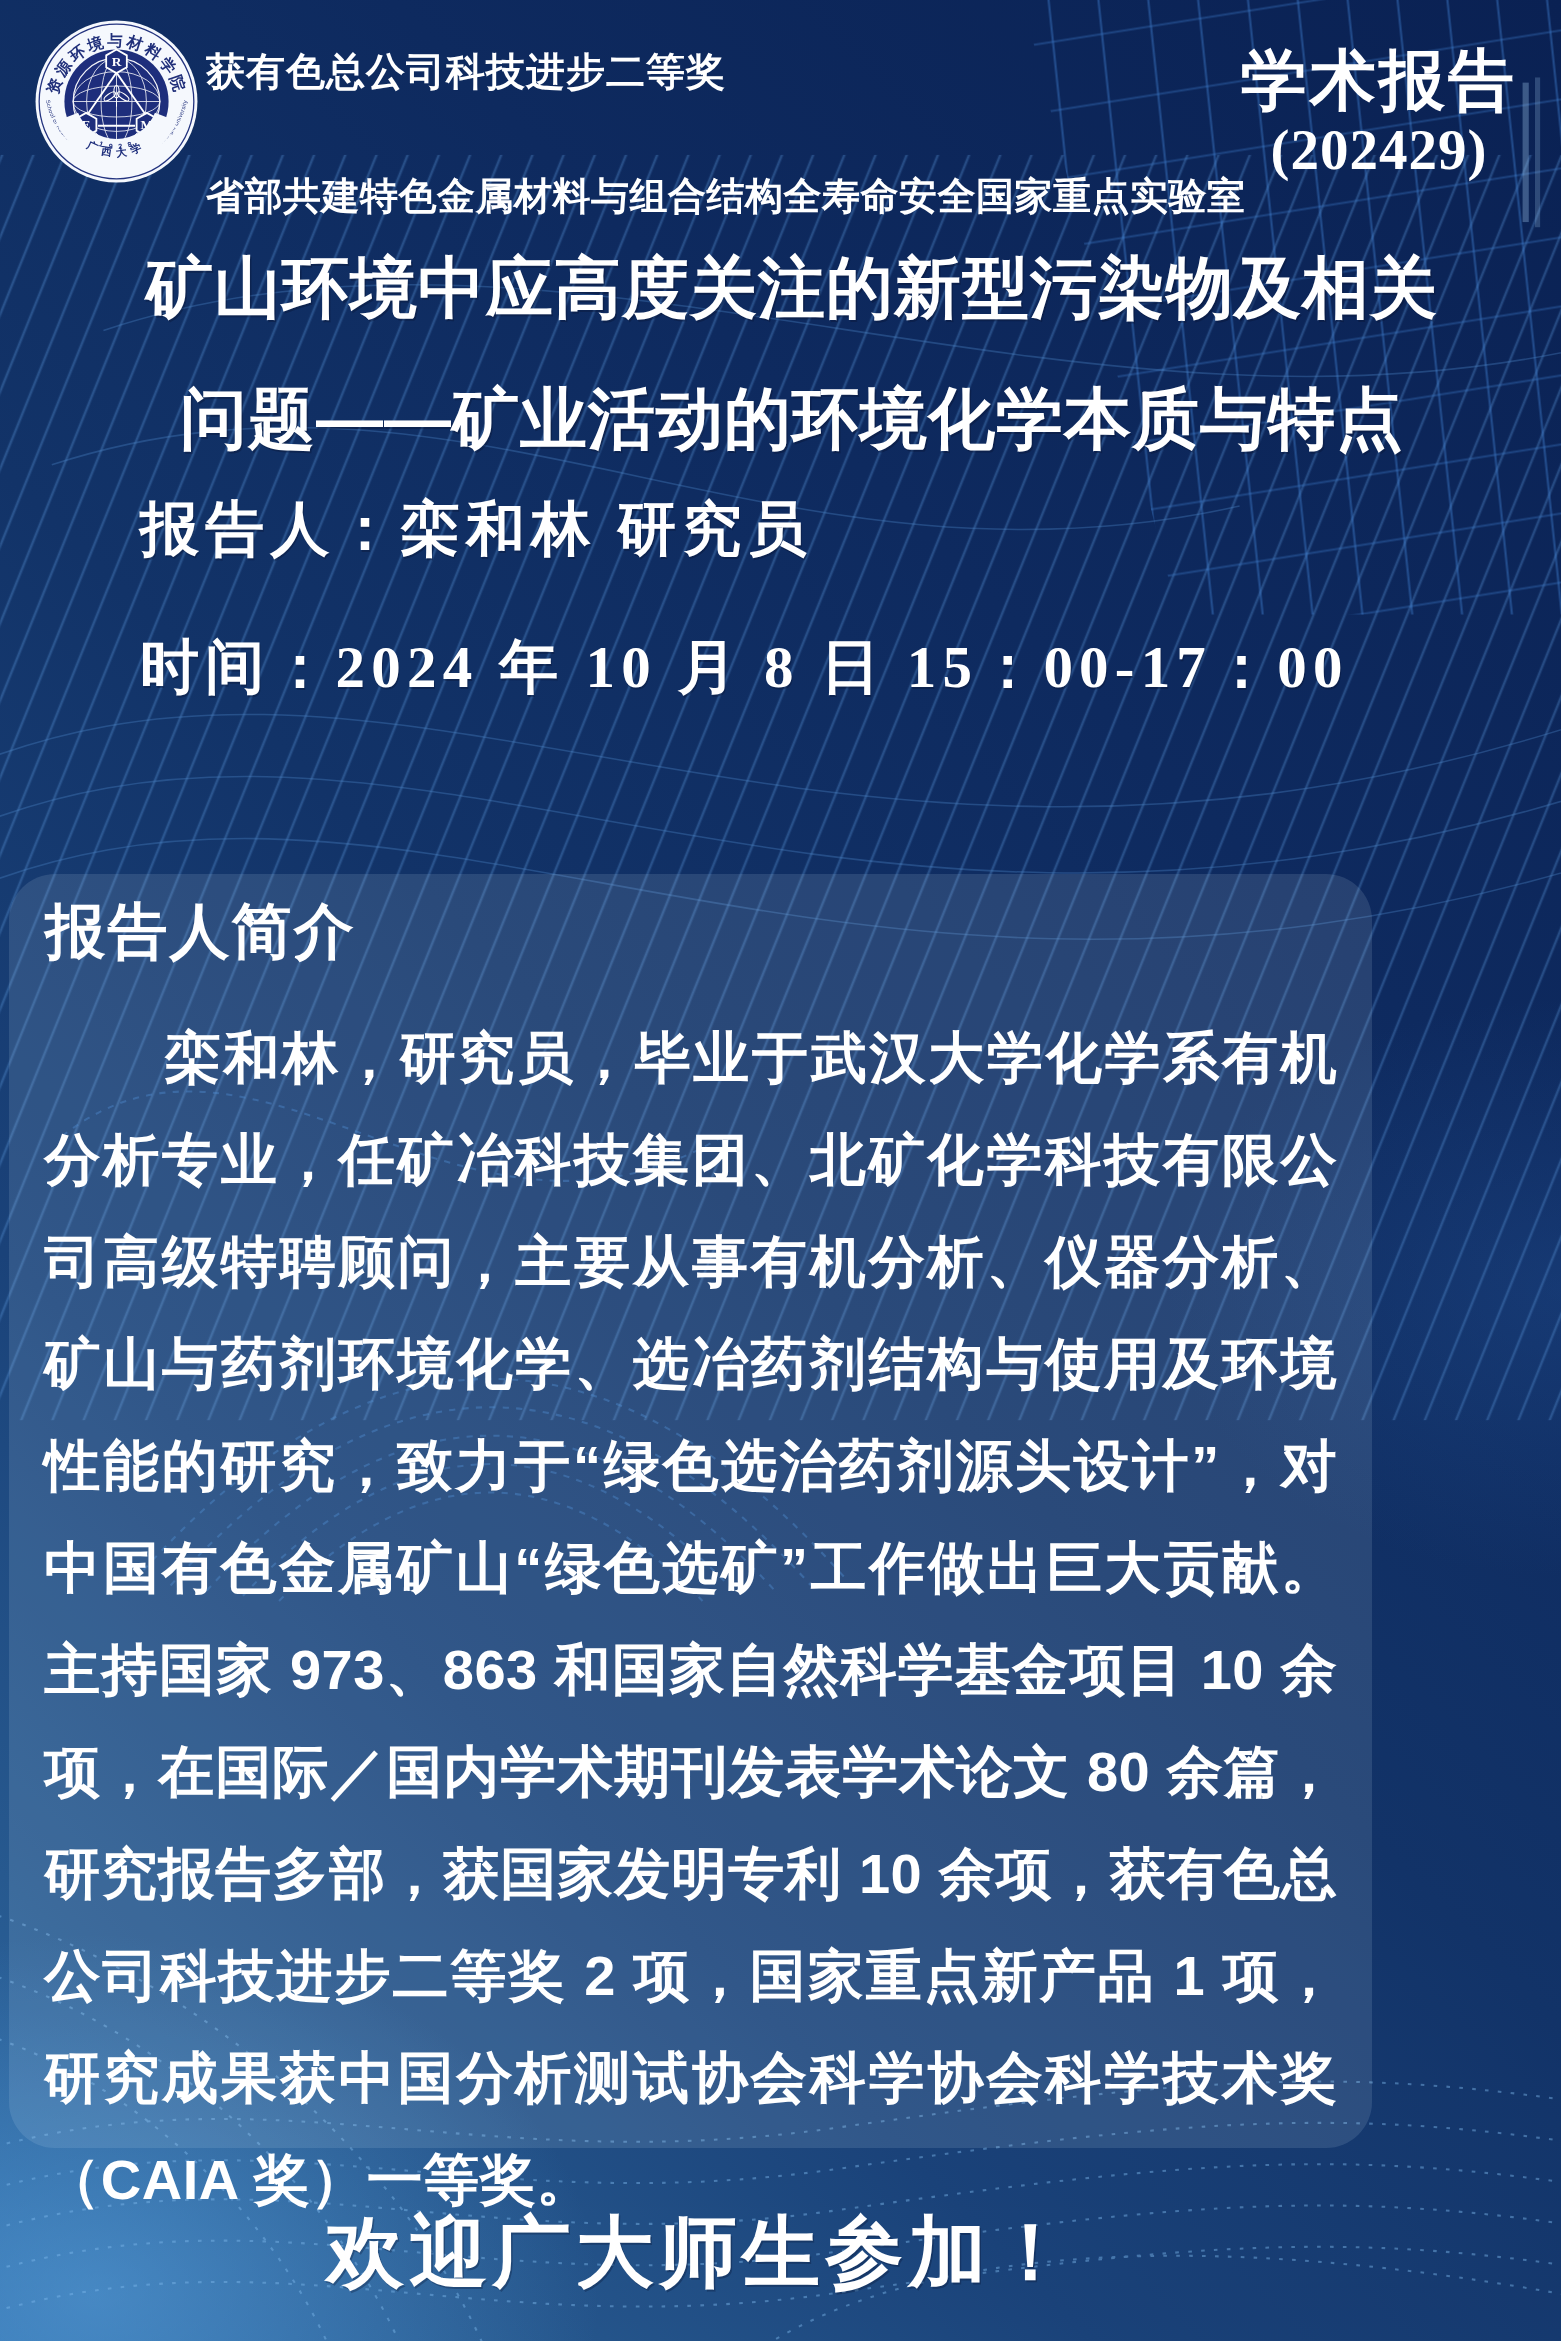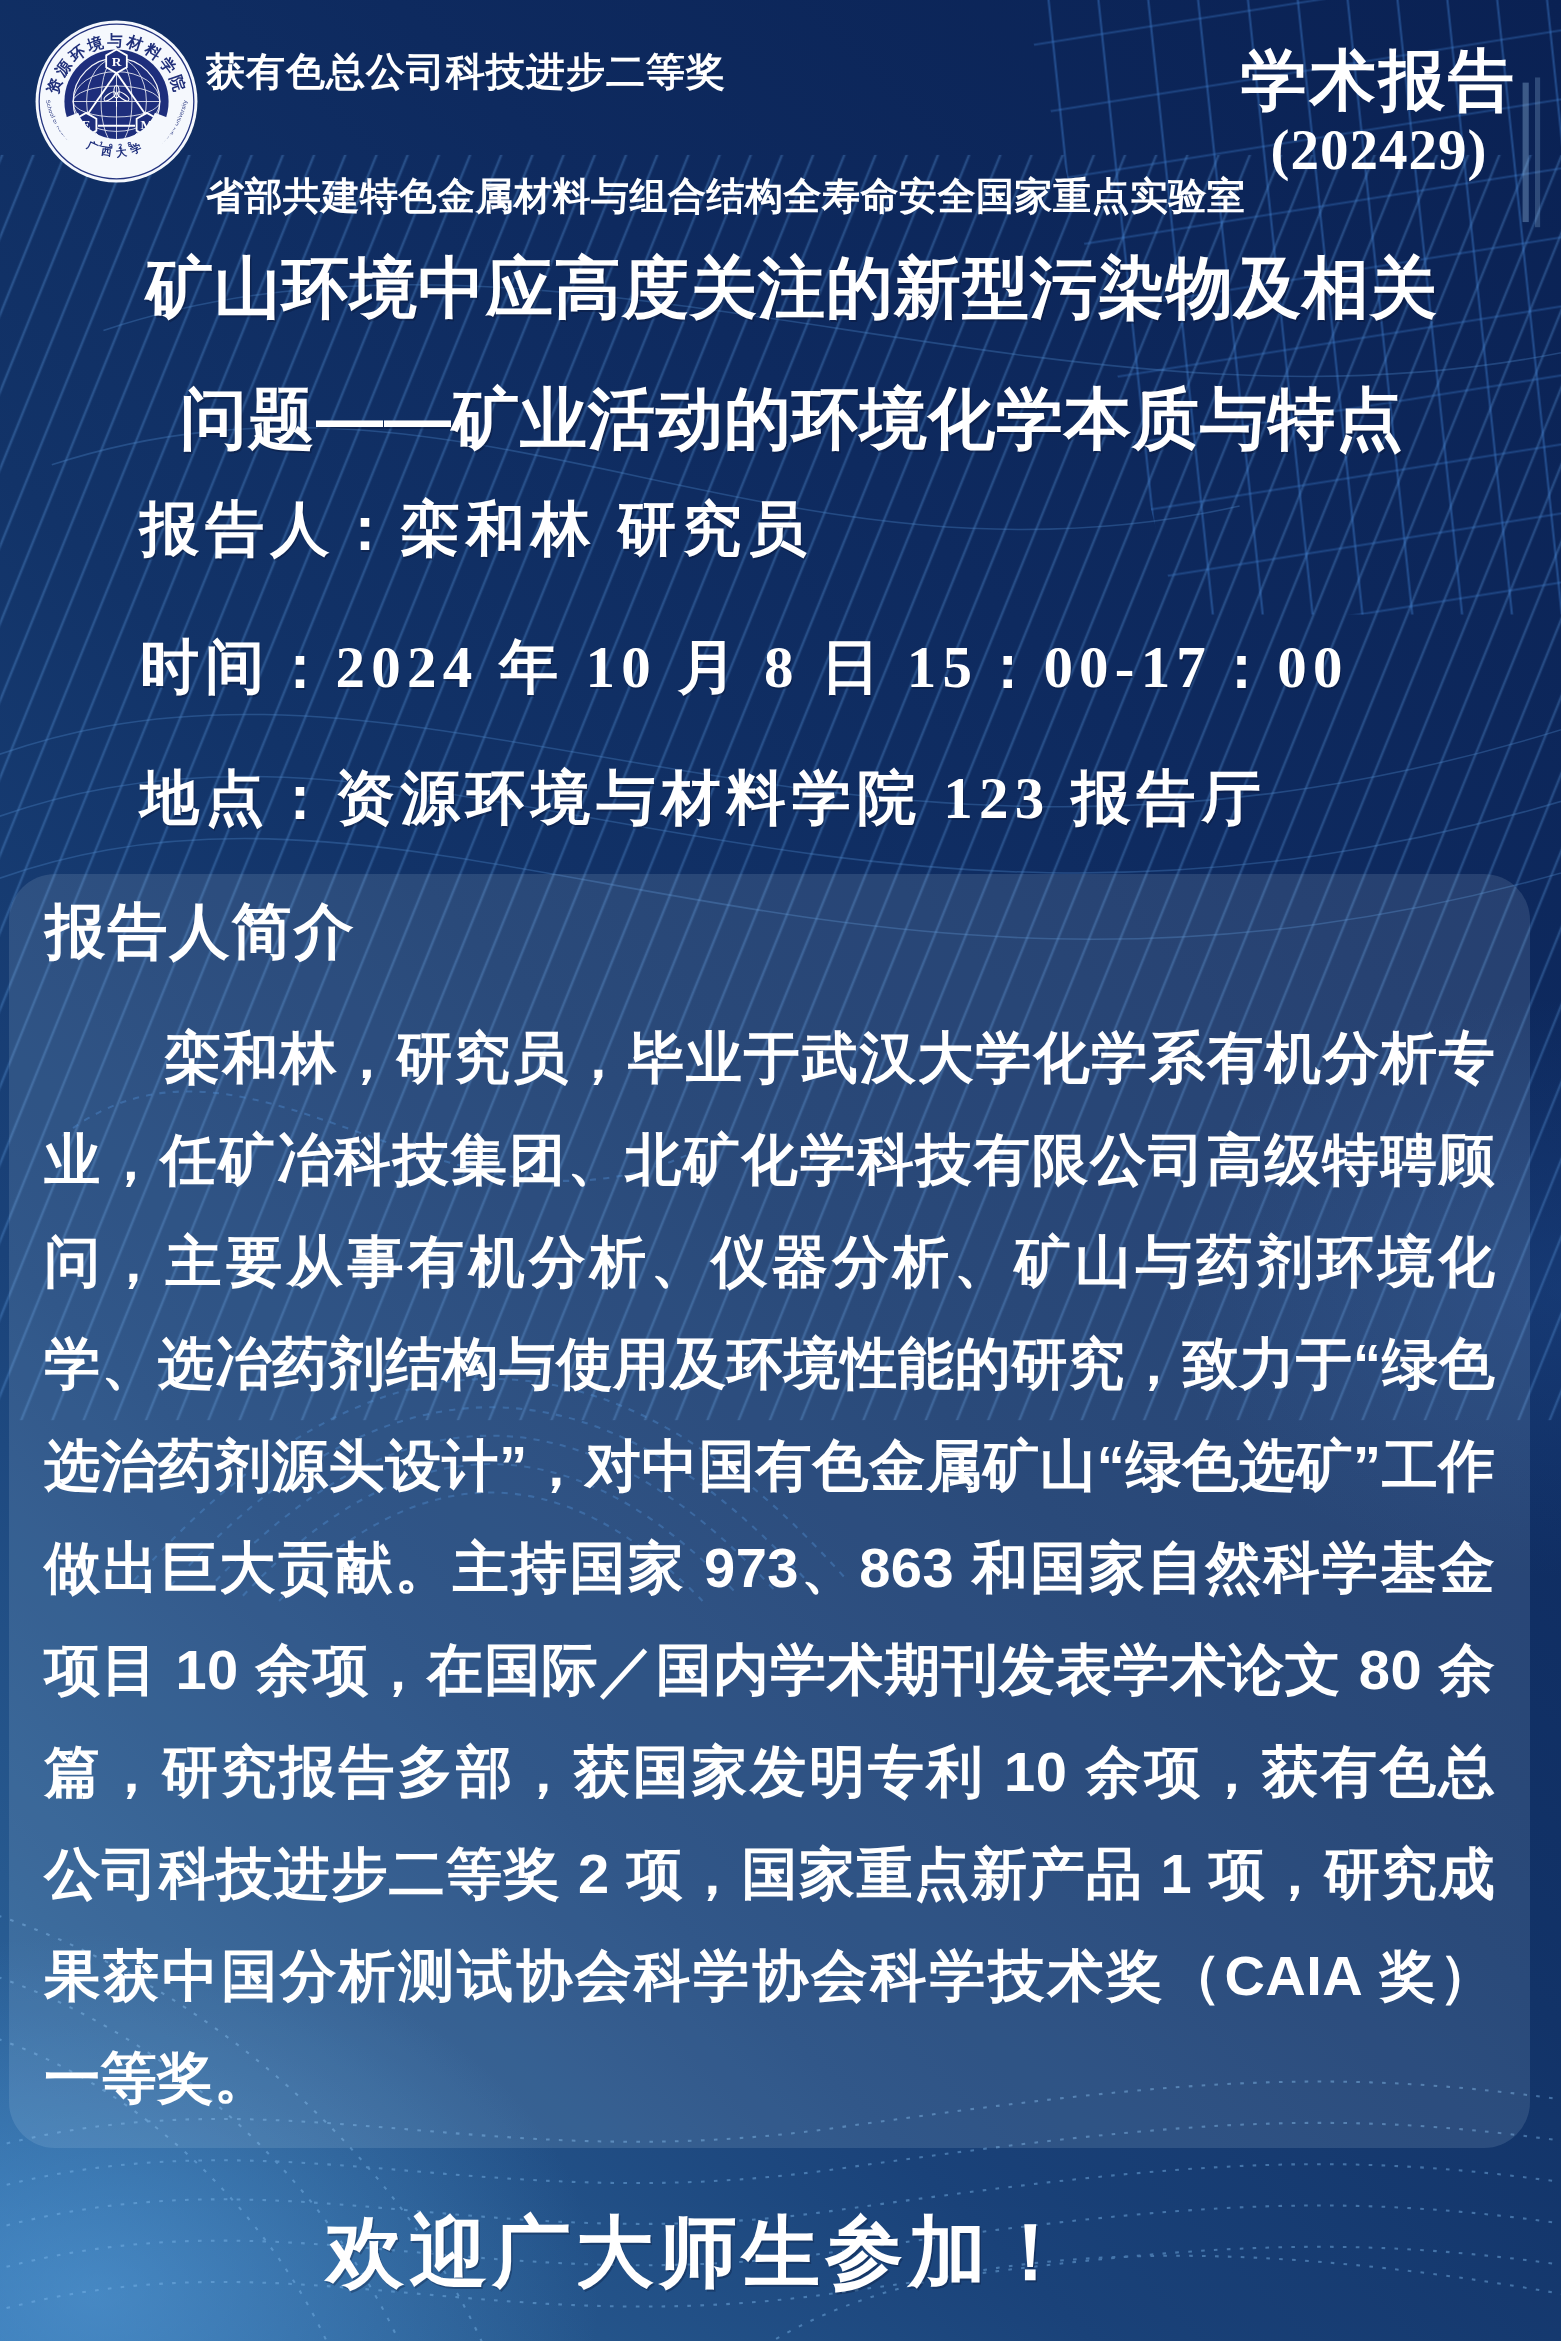--- a/index.html
+++ b/index.html
@@ -23,21 +23,21 @@
   .badge-title{font-size:66px;font-weight:900;letter-spacing:3.1px;line-height:77px;}
   .badge-num{font-family:"Liberation Serif","DejaVu Serif",serif;font-size:57px;font-weight:700;line-height:61px;letter-spacing:1px;}
   
   .title{position:absolute;left:0;width:1562px;top:222px;text-align:center;font-size:67px;font-weight:900;line-height:131px;letter-spacing:1px;text-shadow:1.5px 2.1px 0 rgba(8,18,46,.35);margin-left:11px;}
   
   .info-line{position:absolute;left:140px;white-space:nowrap;font-family:"Liberation Serif","DejaVu Serif",serif;font-weight:700;font-size:59px;letter-spacing:6.2px;text-shadow:1px 1.5px 0 rgba(8,18,46,.35);}
   .info-speaker{top:490px;}
   .info-time{top:628px;}
   .info-venue{top:759px;}
   
-  .panel{position:absolute;left:9.3px;top:874px;width:1521px;height:1274px;background:rgba(210,228,250,0.13);border-radius:46px;}
+  .panel{position:absolute;left:9.3px;top:874px;width:1363px;height:1274px;background:rgba(210,228,250,0.13);border-radius:46px;}
   .panel-heading{position:absolute;left:36px;top:17.6px;font-size:60px;font-weight:800;letter-spacing:2.1px;}
   .panel-body{position:absolute;left:35px;right:35px;top:133px;font-size:56px;font-weight:700;line-height:102px;text-align:justify;text-indent:2.15em;letter-spacing:0.5px;}
   
   .welcome{position:absolute;left:0;width:1401px;top:2201px;text-align:center;font-size:78px;font-weight:900;letter-spacing:5.2px;text-shadow:1.5px 2.1px 0 rgba(8,18,46,.3);}
 </style>
 </head>
 <body>
 
 <div class="poster">
 
@@ -162,23 +162,20 @@
     <div>矿山环境中应高度关注的新型污染物及相关</div>
     <div>问题——矿业活动的环境化学本质与特点</div>
   </div>
 
   <div class="info-line info-speaker">
     <span>报告人：</span><span>栾和林  研究员</span>
   </div>
   <div class="info-line info-time">
     <span>时间：</span><span>2024 年 10 月 8 日 15：00-17：00</span>
   </div>
-  <div class="info-line info-venue">
-    <span>地点：</span><span>资源环境与材料学院 123 报告厅</span>
-  </div>
 
   <div class="panel">
     <div class="panel-heading">报告人简介</div>
     <div class="panel-body">栾和林，研究员，毕业于武汉大学化学系有机分析专业，任矿冶科技集团、北矿化学科技有限公司高级特聘顾问，主要从事有机分析、仪器分析、矿山与药剂环境化学、选冶药剂结构与使用及环境性能的研究，致力于“绿色选治药剂源头设计”，对中国有色金属矿山“绿色选矿”工作做出巨大贡献。主持国家 973、863 和国家自然科学基金项目 10 余项，在国际／国内学术期刊发表学术论文 80 余篇，研究报告多部，获国家发明专利 10 余项，获有色总公司科技进步二等奖 2 项，国家重点新产品 1 项，研究成果获中国分析测试协会科学协会科学技术奖（CAIA 奖）一等奖。</div>
   </div>
 
   <div class="welcome">欢迎广大师生参加！</div>
 
 </div>
 

